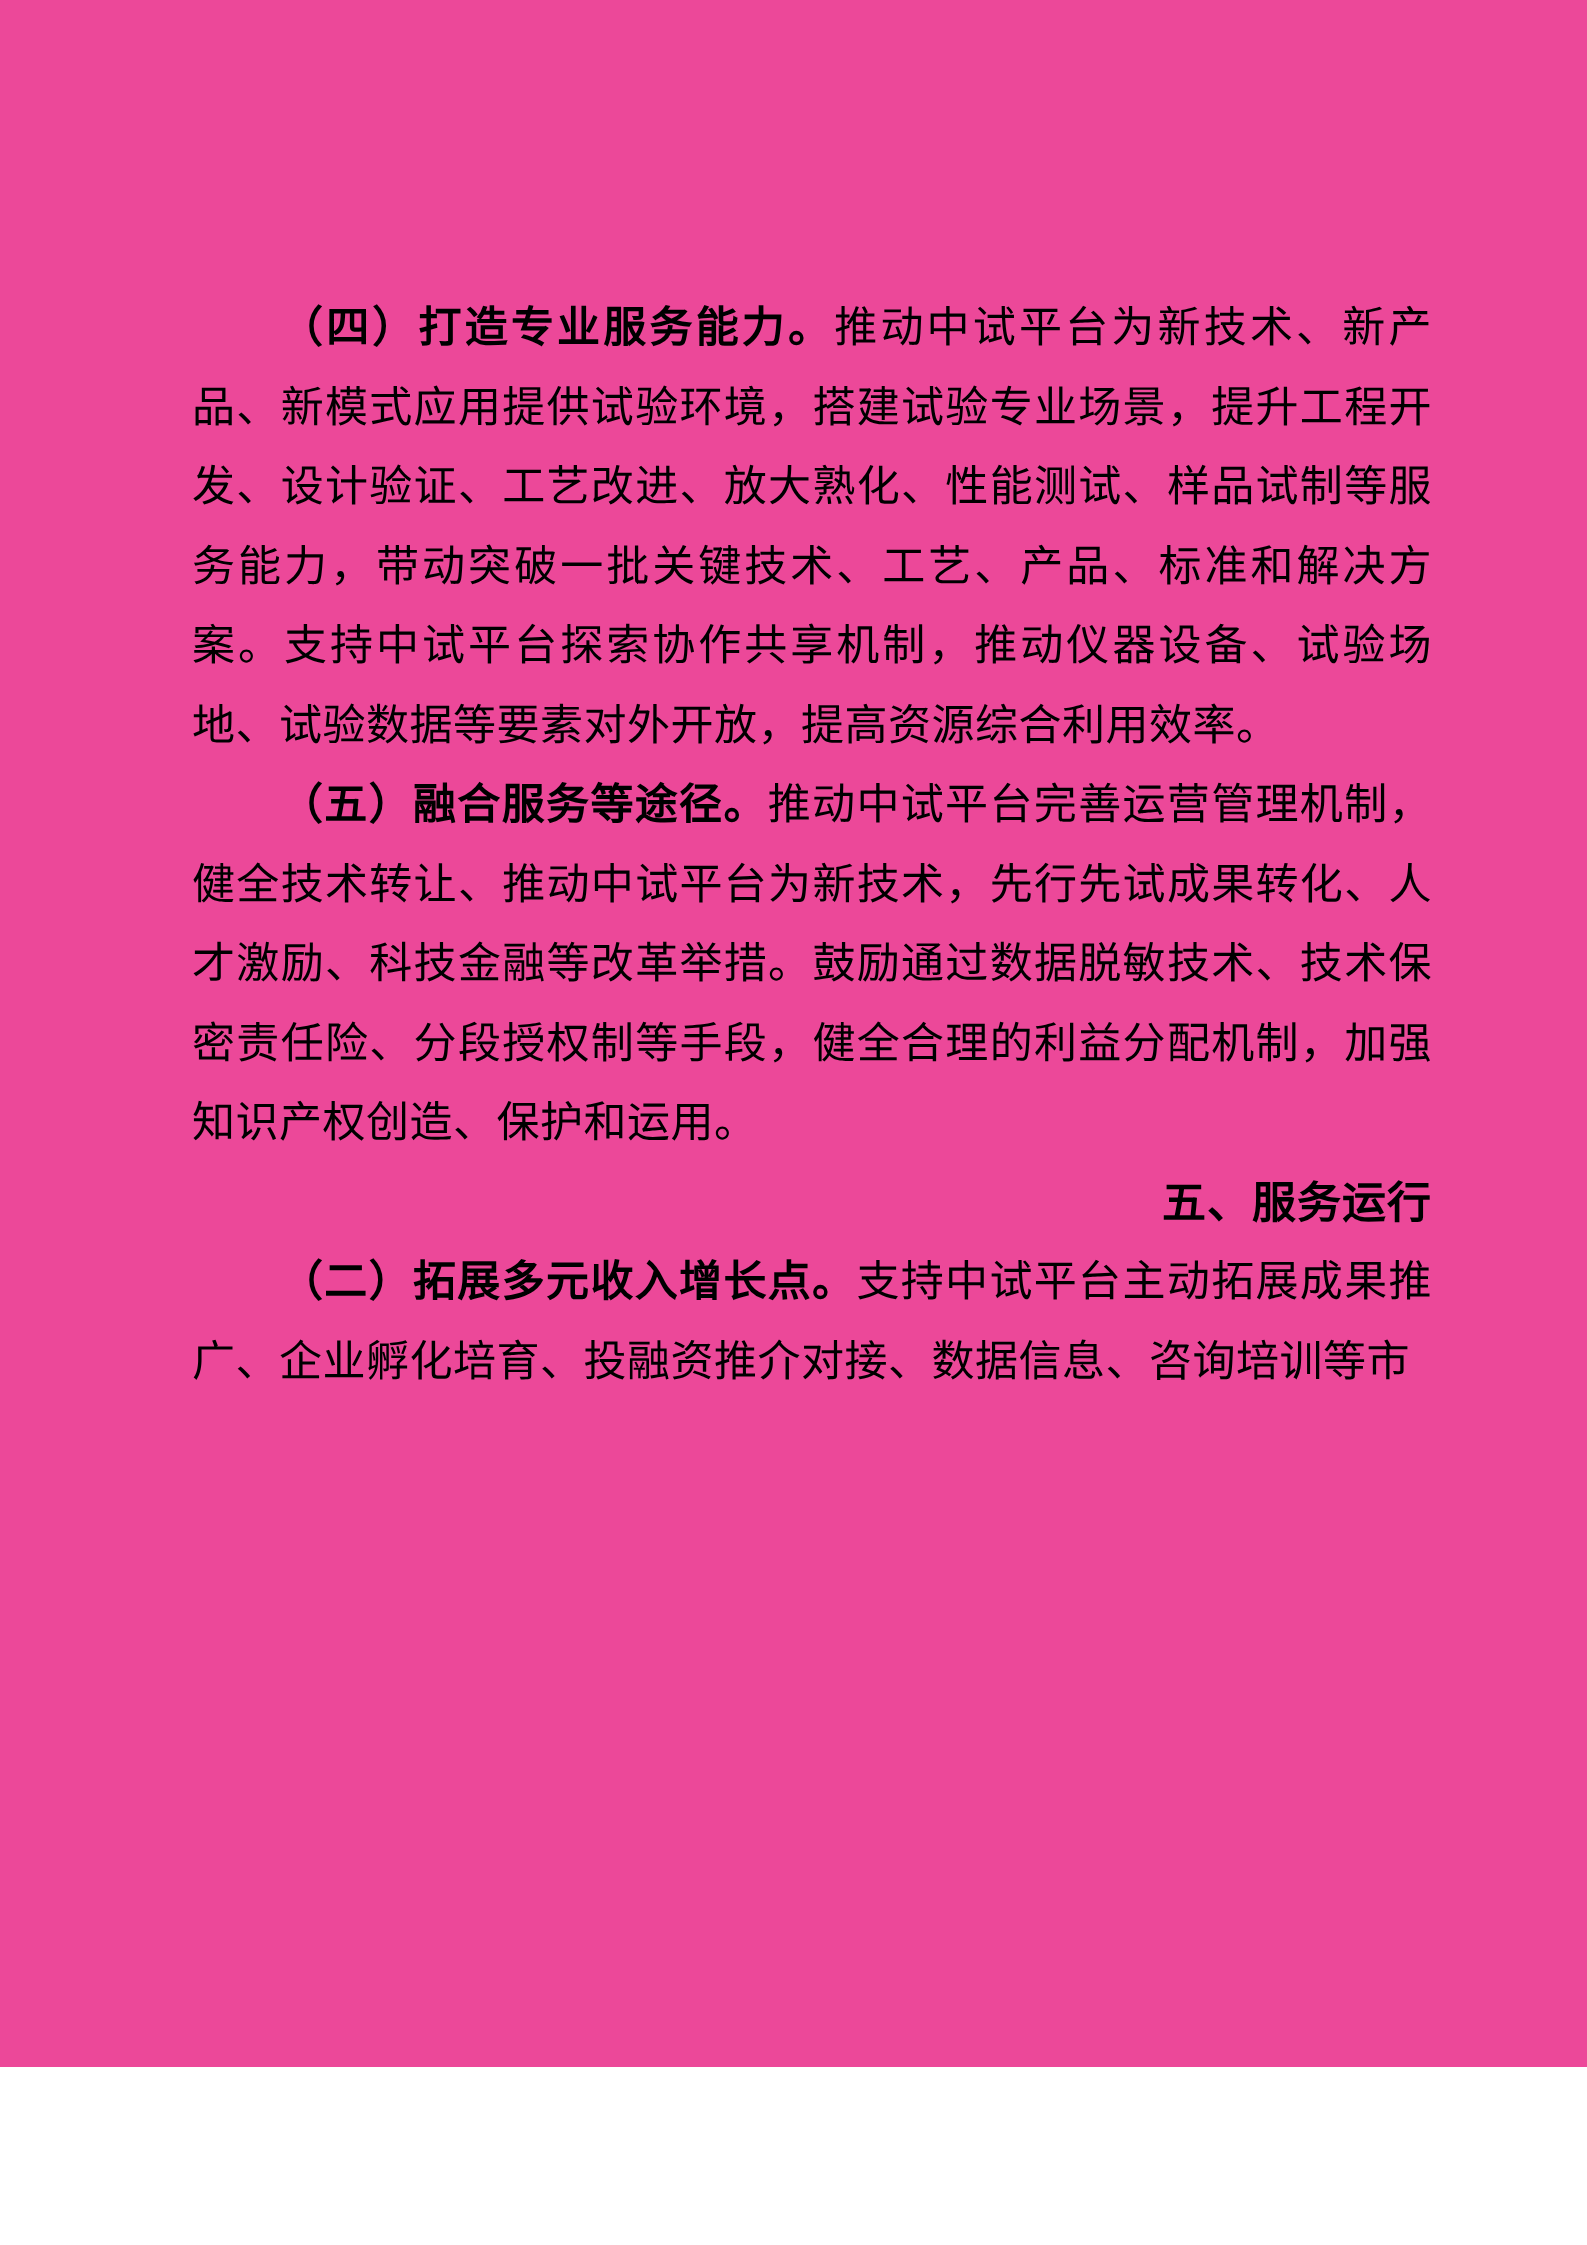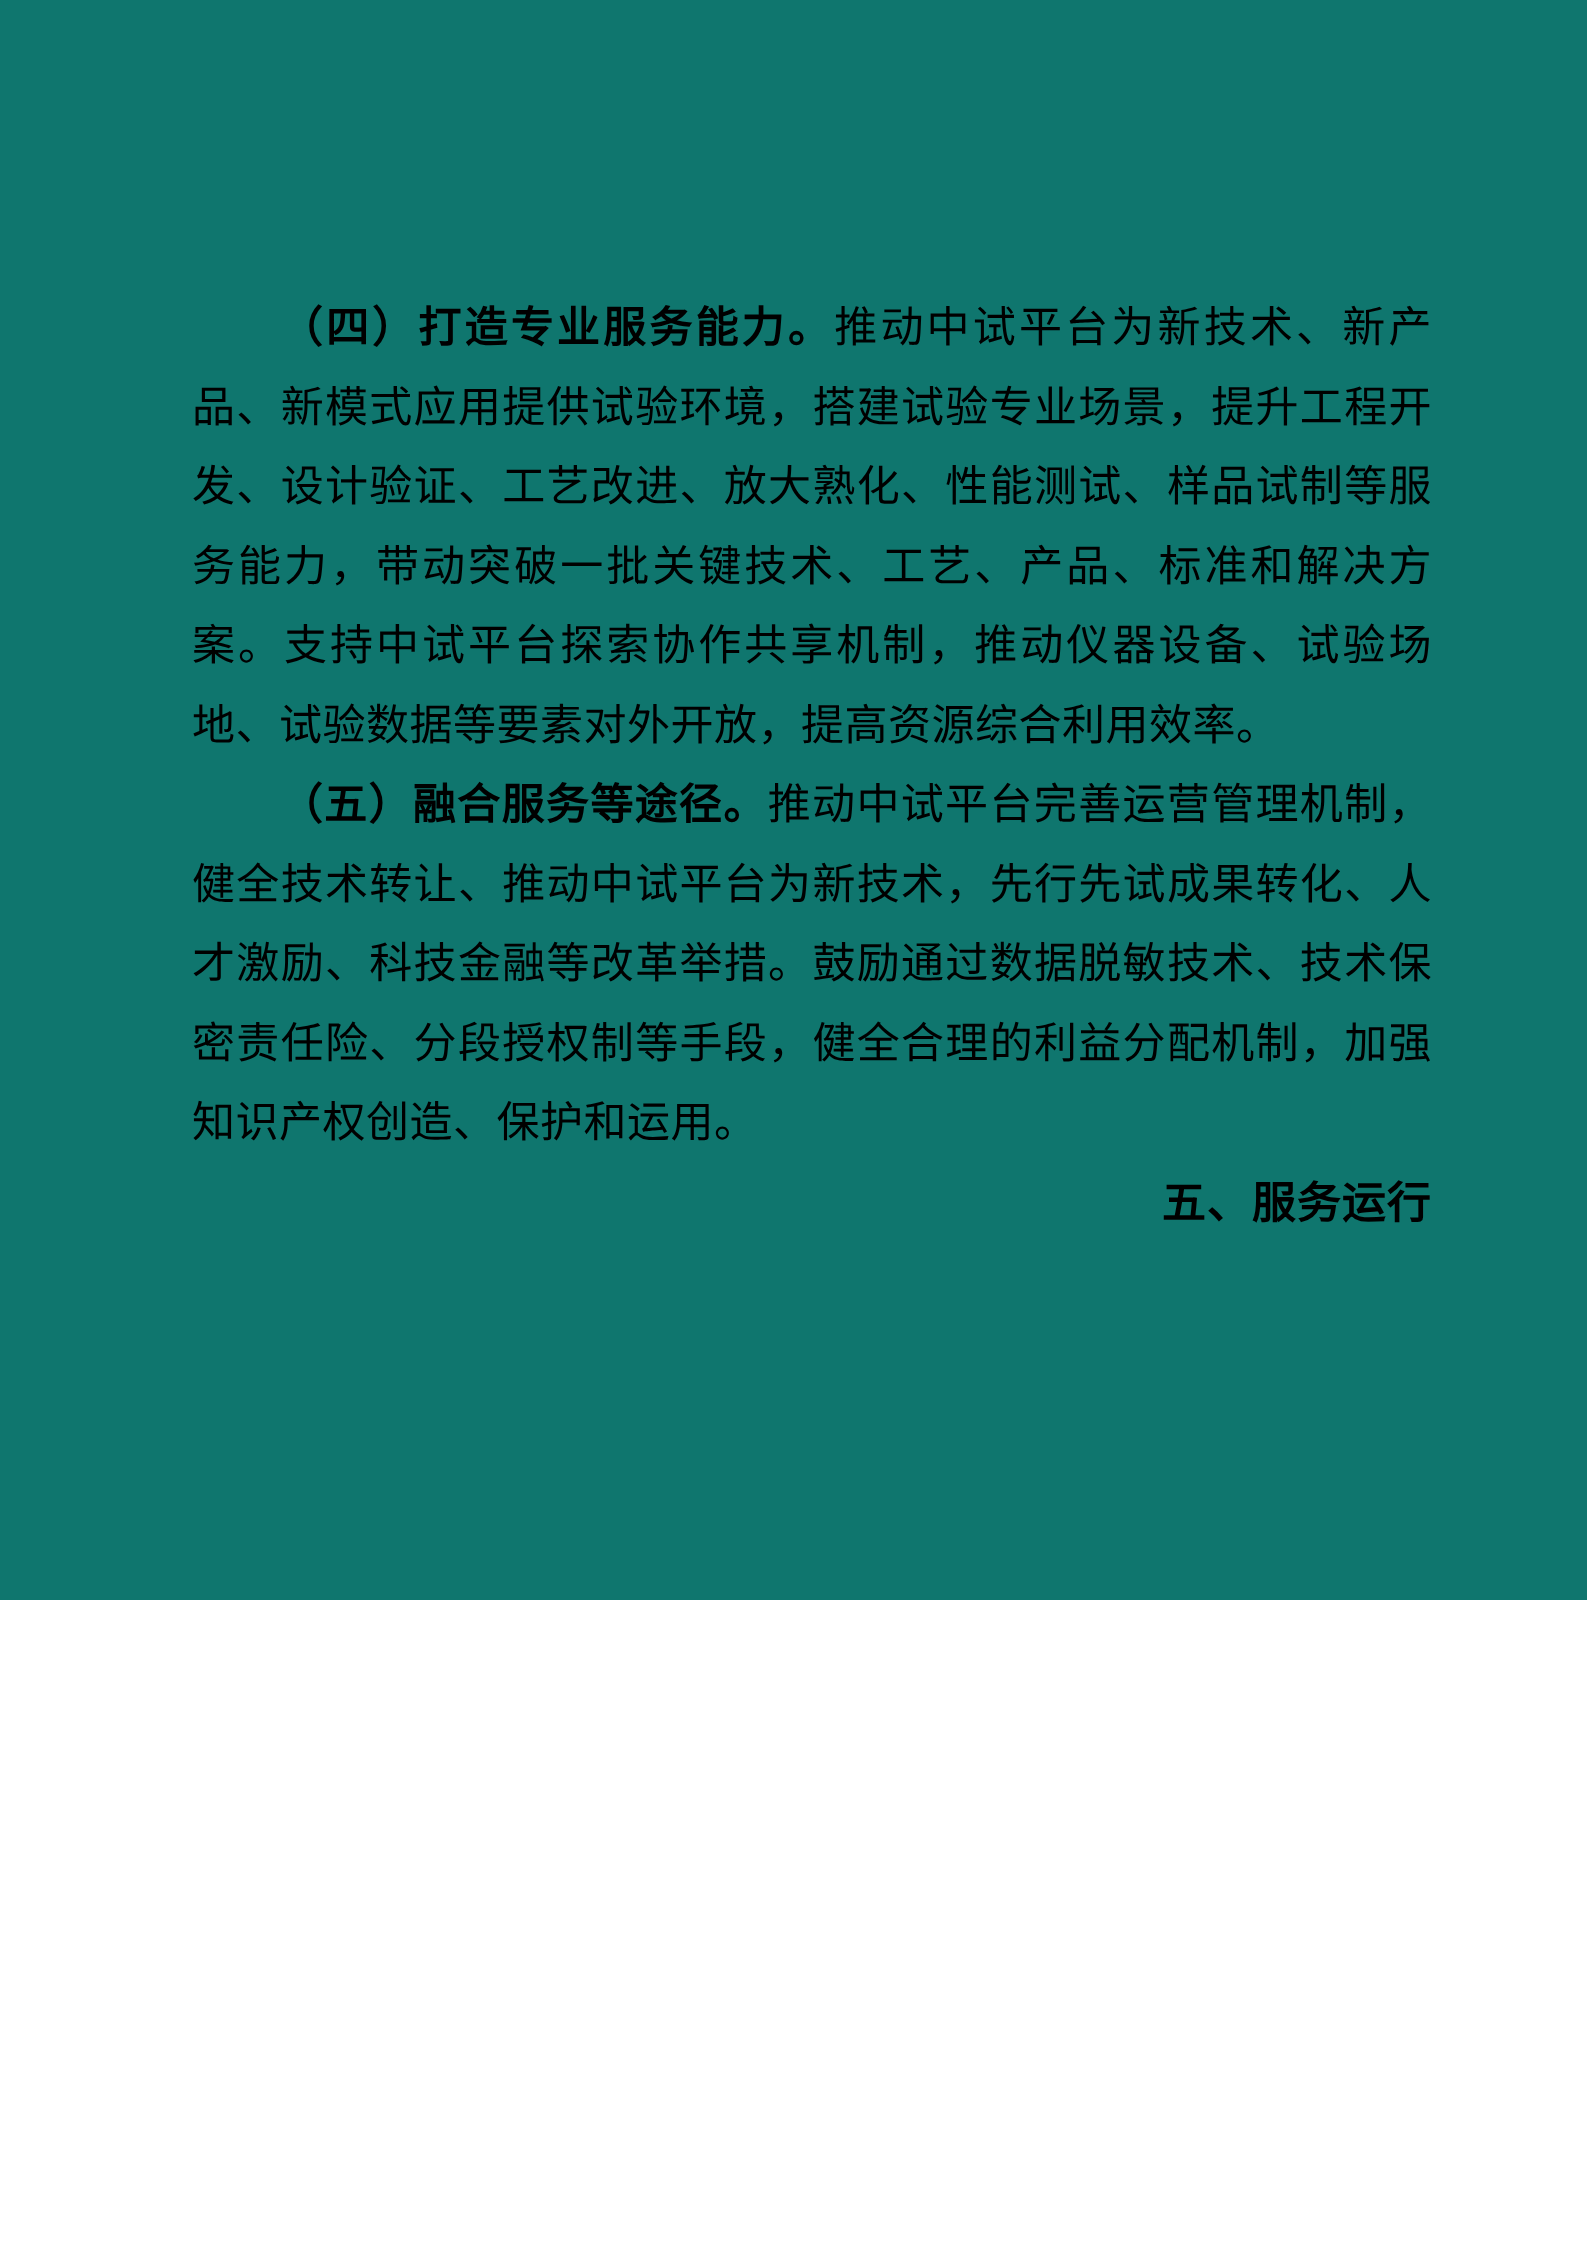--- a/index.html
+++ b/index.html
@@ -3,22 +3,22 @@
 <meta charset="utf-8">
 <style>
   html, body {
     margin: 0;
     padding: 0;
     background: #ffffff;
   }
   .page {
     position: relative;
     width: 1587px;
-    height: 1600px;
-    background: #0f766e;
+    height: 2067px;
+    background: #ec4899;
     color: #000000;
     font-family: "Liberation Serif", "DejaVu Serif", serif;
     overflow: hidden;
   }
   .text-block {
     position: absolute;
     left: 192px;
     top: 288px;
     width: 1240px;
   }
@@ -63,17 +63,18 @@
 <div class="page">
   <div class="text-block">
 
     <p><span class="para-lead">（四）打造专业服务能力。</span><span>推动中试平台为新技术、新产品、新模式应用提供试验环境，搭建试验专业场景，提升工程开发、设计验证、工艺改进、放大熟化、性能测试、样品试制等服务能力，带动突破一批关键技术、工艺、产品、标准和解决方案。支持中试平台探索协作共享机制，推动仪器设备、试验场地、试验数据等要素对外开放，提高资源综合利用效率。</span></p>
 
     <p><span class="para-lead">（五）融合服务等途径。</span><span>推动中试平台完善运营管理机制，健全技术转让、推动中试平台为新技术，先行先试成果转化、人才激励、科技金融等改革举措。鼓励通过数据脱敏技术、技术保密责任险、分段授权制等手段，健全合理的利益分配机制，加强知识产权创造、保护和运用。</span></p>
 
     <h2 class="section-heading">五、服务运行</h2>
 
 
+    <p><span class="para-lead">（二）拓展多元收入增长点。</span><span>支持中试平台主动拓展成果推广、企业孵化培育、投融资推介对接、数据信息、咨询培训等市</span></p>
 
   </div>
 
   <div class="page-number">6</div>
 </div>
 
 </body></html>

